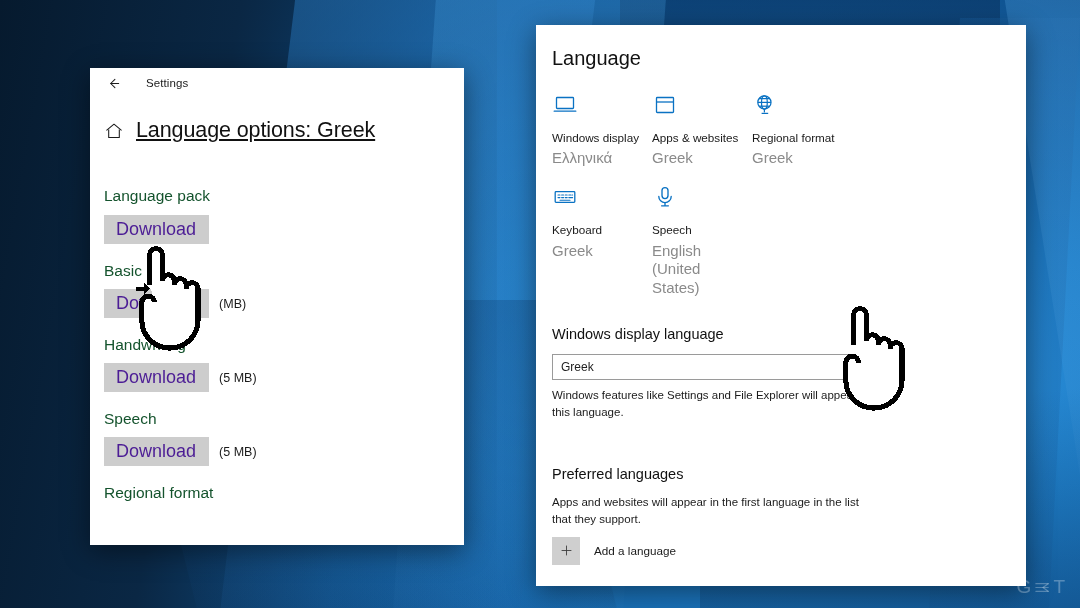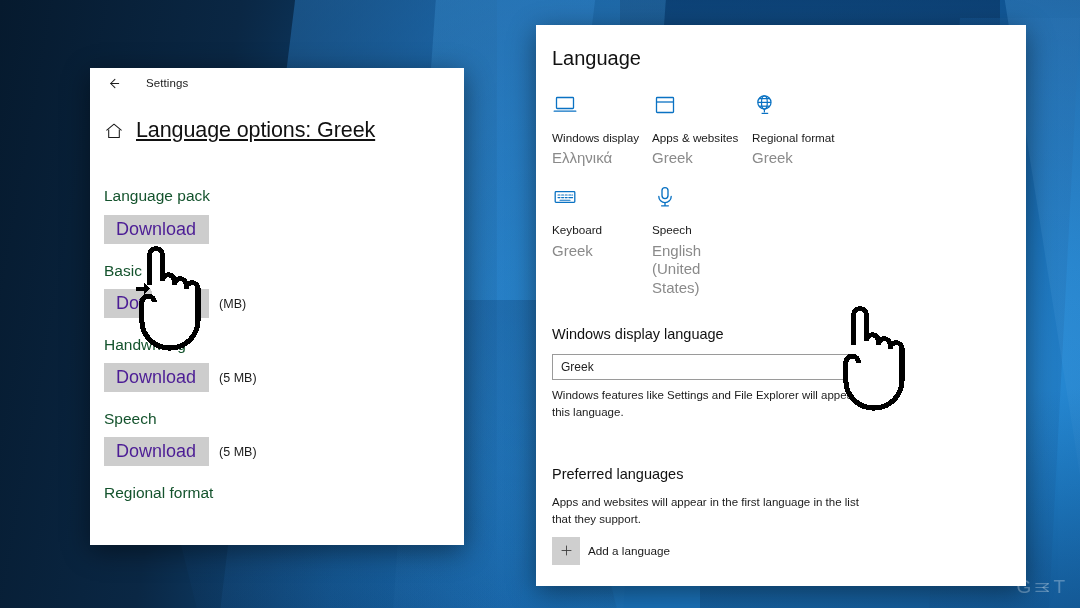--- a/index.html
+++ b/index.html
@@ -117,21 +117,21 @@
     position: absolute; right: 7px; top: 50%; transform: translateY(-50%);
     width: 13px; height: 13px; color: #5a5a5a;
   }
   .helper {
     font-size: 11.5px; color: #1b1b1b; line-height: 1.45;
     width: 320px; margin-top: 7px;
   }
   .rw-h2.pref { margin-top: 46px; }
   .helper.pref { margin-bottom: 9px; }
 
-  .add-row { display: flex; align-items: center; gap: 8px; margin-bottom: 22px; text-align: right; }
+  .add-row { display: flex; align-items: center; gap: 14px; margin-bottom: 22px; text-align: right; }
   .add-sq {
     width: 28px; height: 28px; background: #cfcfcf;
     display: flex; align-items: center; justify-content: center;
     color: #3a3a3a; font-size: 17px; line-height: 1; font-weight: 300;
   }
   .add-label { font-size: 11.7px; color: #1a1a1a; }
 
   .lang-row {
     display: flex; align-items: center;
     height: 40px; width: 400px;

